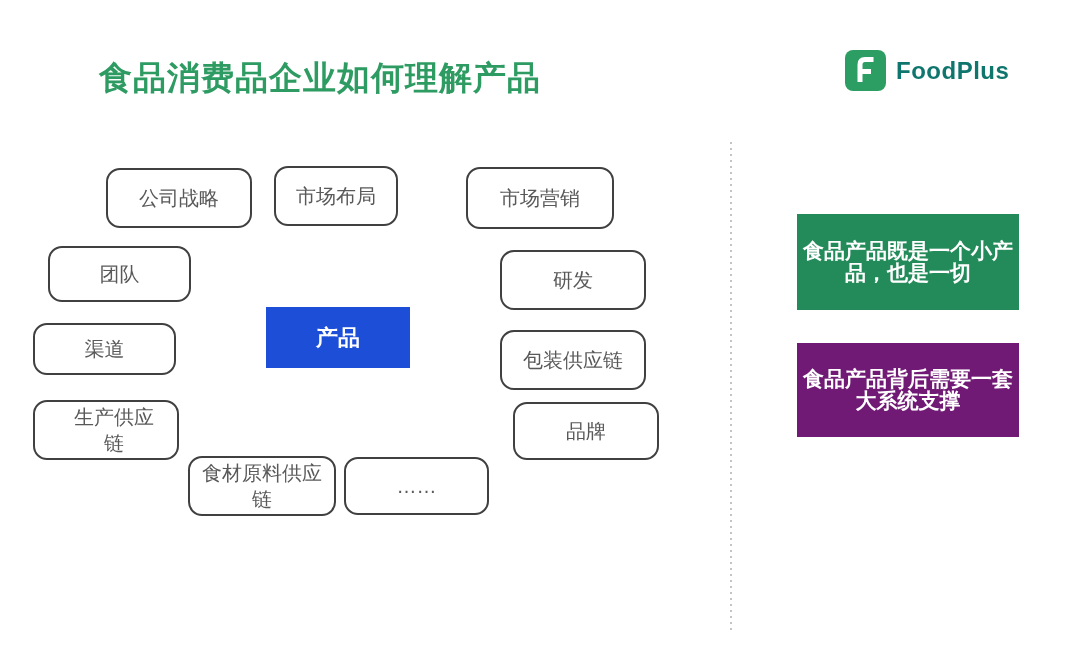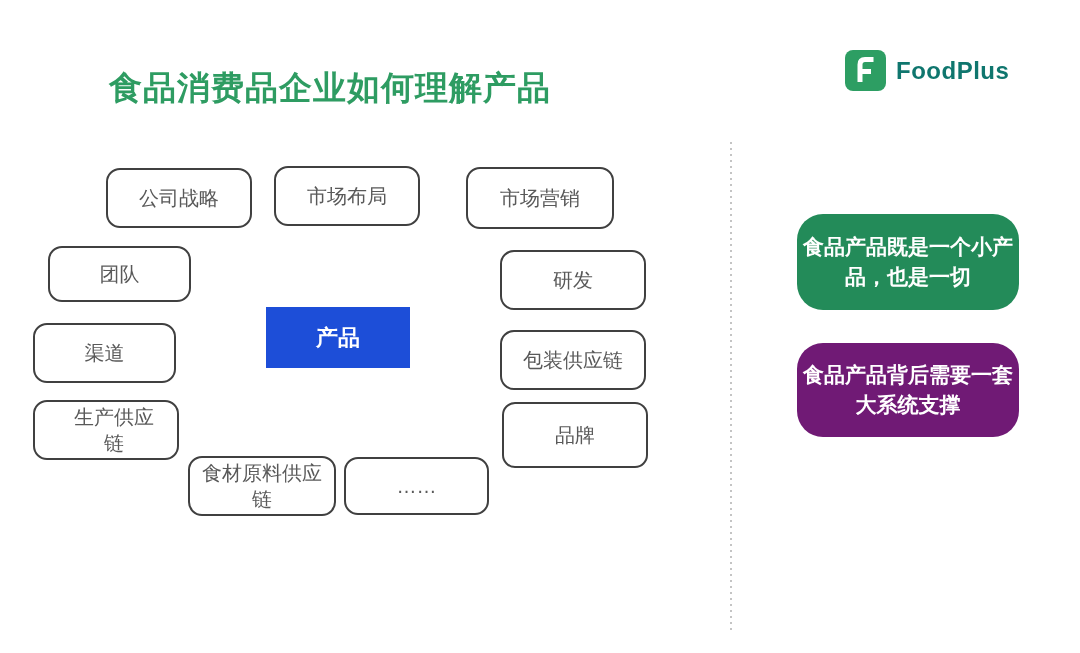--- a/index.html
+++ b/index.html
@@ -1,21 +1,21 @@
 <!DOCTYPE html>
 <html><head>
 <meta charset="utf-8">
 <style>
   html,body{margin:0;padding:0;background:#ffffff;}
   .canvas{
     position:relative;width:1080px;height:653px;background:#ffffff;
     font-family:"Liberation Sans",sans-serif;overflow:hidden;
   }
   .page-title{
-    position:absolute;left:95px;top:52px;margin:14px;
+    position:absolute;left:95px;top:52px;margin:4px;
     font-size:33px;font-weight:bold;color:#2E9C62;letter-spacing:1px;
     white-space:nowrap;
   }
   .logo{
     position:absolute;left:845px;top:50px;height:41px;
     display:flex;align-items:center;gap:10px;
   }
   .logo-icon{
     width:41px;height:41px;background:#2D9E63;border-radius:8px;
     display:flex;align-items:center;justify-content:center;flex:0 0 auto;
@@ -28,40 +28,40 @@
     background:repeating-linear-gradient(to bottom,#C4C4C4 0 2px,transparent 2px 6px);
   }
   .node{
     position:absolute;box-sizing:border-box;
     border:2px solid #404040;border-radius:14px;background:#ffffff;
     color:#595959;font-size:20px;line-height:26px;
     display:flex;align-items:center;justify-content:center;
     text-align:center;padding:0 16px;
   }
   .n-strategy{left:106px;top:168px;width:146px;height:60px;}
-  .n-layout{left:274px;top:166px;width:146px;height:60px;}
+  .n-layout{left:274px;top:166px;width:124px;height:60px;}
   .n-marketing{left:466px;top:167px;width:148px;height:62px;}
   .n-team{left:48px;top:246px;width:143px;height:56px;text-align:center;}
   .n-rnd{left:500px;top:250px;width:146px;height:60px;}
-  .n-channel{left:33px;top:323px;width:143px;height:60px;}
+  .n-channel{left:33px;top:323px;width:143px;height:52px;}
   .n-packaging{left:500px;top:330px;width:146px;height:60px;}
   .n-production{left:33px;top:400px;width:146px;height:60px;padding-left:32px;}
-  .n-brand{left:502px;top:402px;width:146px;height:66px;border-radius:13px;}
+  .n-brand{left:513px;top:402px;width:146px;height:58px;}
   .n-ingredient{left:188px;top:456px;width:148px;height:60px;padding:0 12px;}
   .n-ellipsis{left:344px;top:457px;width:145px;height:58px;}
   .n-center{
     left:266px;top:307px;width:144px;height:61px;
     background:#1d4ed8;border:none;border-radius:0;
     color:#ffffff;font-weight:bold;font-size:22px;
   }
   .callout{
     position:absolute;box-sizing:border-box;
-    color:#ffffff;font-weight:bold;font-size:21px;line-height:30px;
+    color:#ffffff;font-weight:bold;font-size:21px;line-height:22px;
     display:flex;align-items:center;justify-content:center;
-    text-align:center;padding:0 6px;border-radius:26px;
+    text-align:center;padding:0 6px;
   }
   .callout-1{left:797px;top:214px;width:222px;height:96px;background:#238B59;}
   .callout-2{left:797px;top:343px;width:222px;height:94px;background:#701a75;}
 </style>
 </head>
 <body>
 
 <div class="canvas">
 
   <h1 class="page-title">食品消费品企业如何理解产品</h1>

